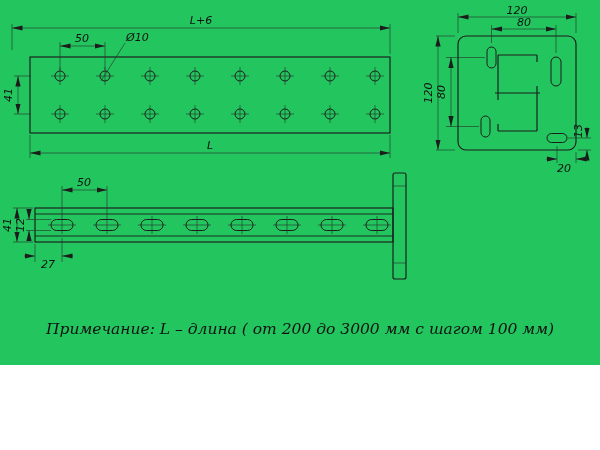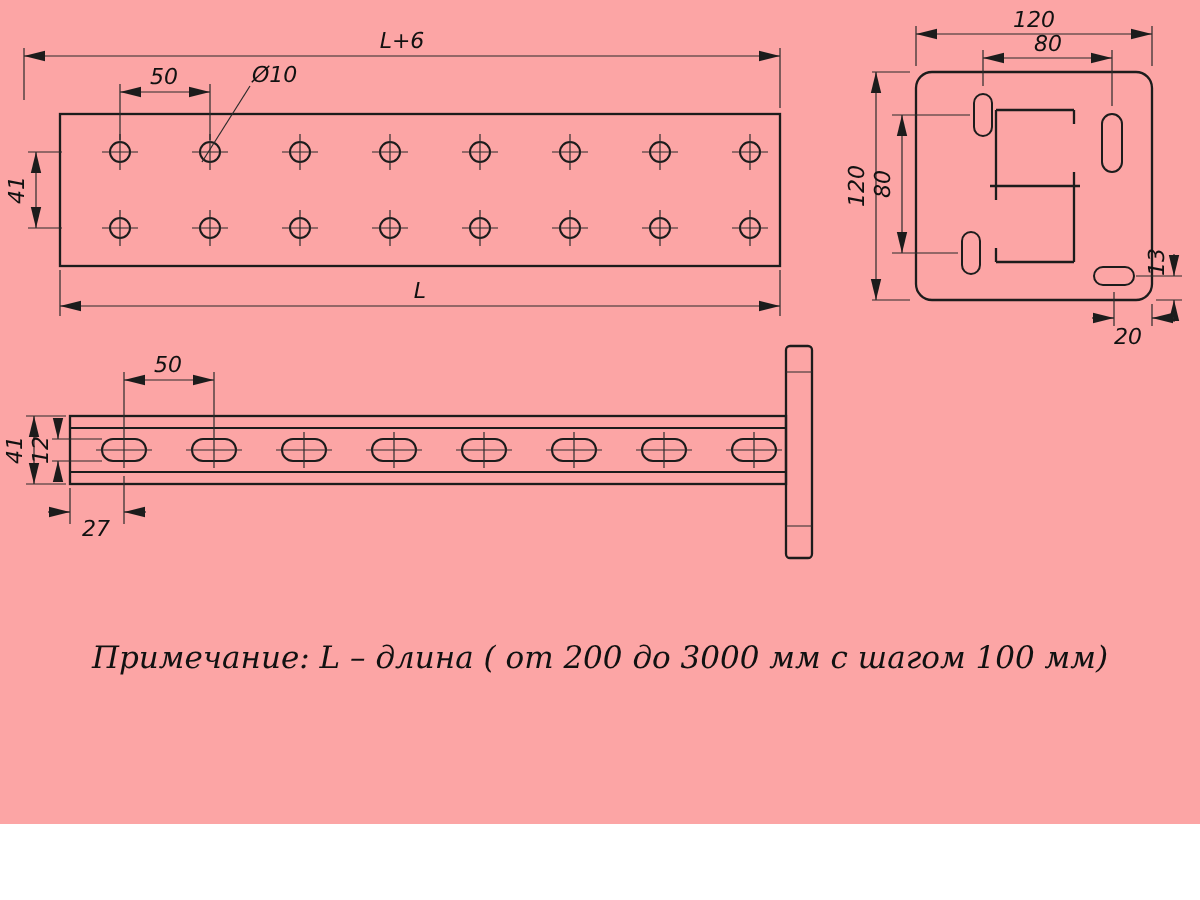--- a/index.html
+++ b/index.html
@@ -1,16 +1,16 @@
 <!DOCTYPE html>
 <html><head>
 <meta charset="utf-8">
 <style>
   html,body{margin:0;padding:0;background:#ffffff}
-  .stage{position:relative;width:600px;height:412px;background:#fca5a5;overflow:hidden;
+  .stage{position:relative;width:600px;height:365px;background:#22c55e;overflow:hidden;
          font-family:"DejaVu Sans",sans-serif}
   svg{display:block}
   .outline{stroke:#1c1c1c;stroke-width:1.15;fill:none;stroke-linecap:butt;stroke-linejoin:miter}
   .med{stroke:#1c1c1c;stroke-width:.9;fill:none}
   .thin{stroke:#2b2b2b;stroke-width:.6;fill:none}
   .dim{stroke:#2b2b2b;stroke-width:.6;fill:none}
   .dimtxt{font:italic 11px "DejaVu Sans",sans-serif;fill:#111}
   .note{font:italic 15.5px "DejaVu Serif",serif;fill:#111}
 </style>
 </head>

